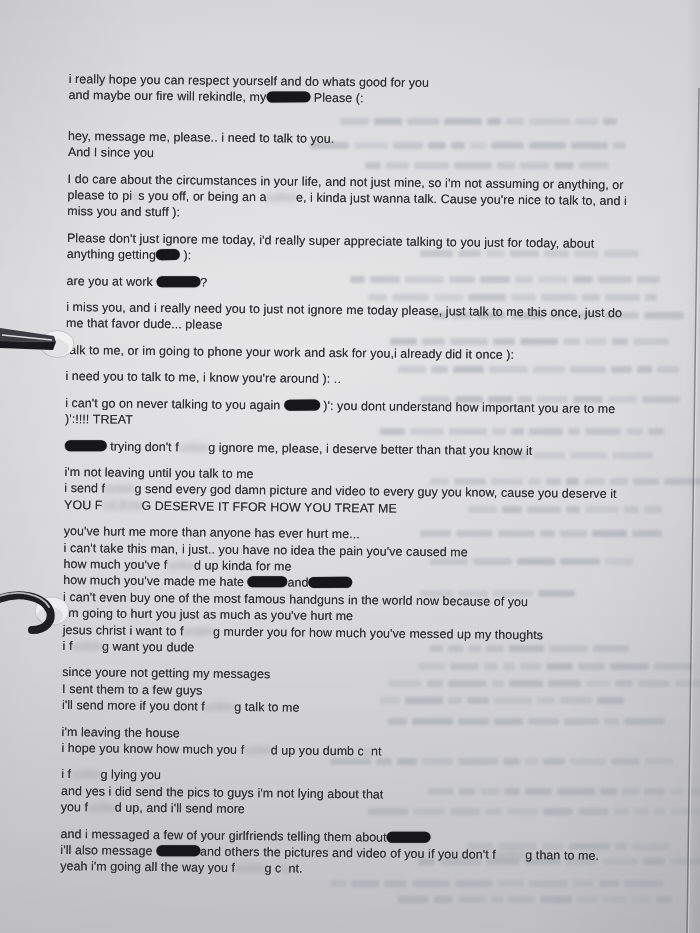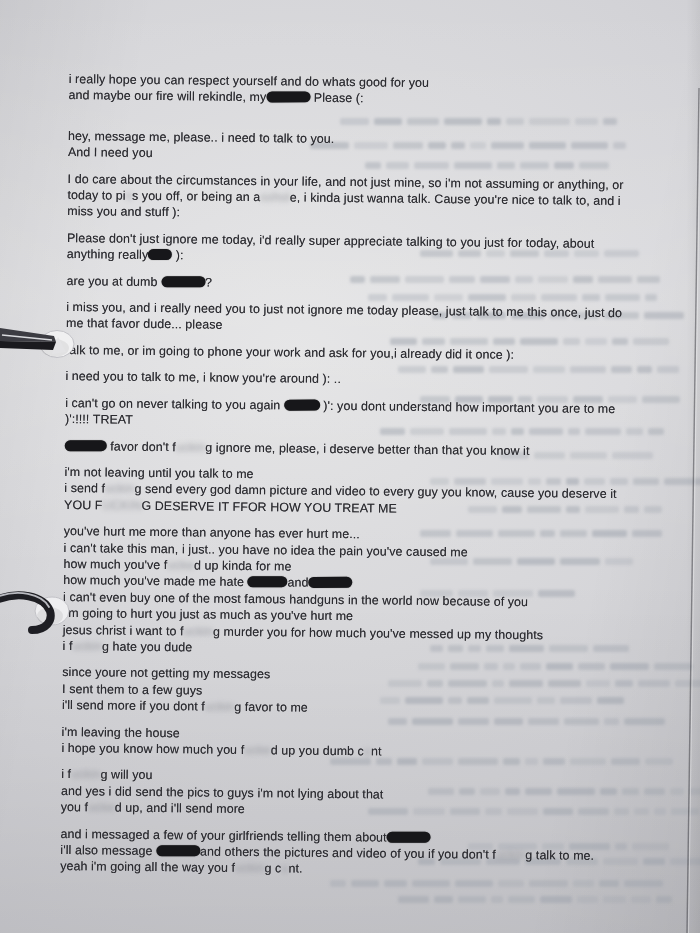--- a/index.html
+++ b/index.html
@@ -95,83 +95,83 @@
       <div class="ghost" style="left: 398px; top: 896px; width: 290px;"><i style="width: 31px; opacity: 0.89;"></i><i style="width: 19px; opacity: 0.94;"></i><i style="width: 28px; opacity: 0.71;"></i><i style="width: 12px; opacity: 0.62;"></i><i style="width: 27px; opacity: 0.68;"></i><i style="width: 32px; opacity: 0.97;"></i><i style="width: 21px; opacity: 0.51;"></i><i style="width: 23px; opacity: 0.51;"></i><i style="width: 20px; opacity: 0.53;"></i><i style="width: 16px; opacity: 0.87;"></i></div>
     </div>
 
   <div class="letter" id="letter">
       <div class="para">
         <div class="line"><span>i really hope you can respect yourself and do whats good for you</span></div>
         <div class="line"><span>and maybe our fire will rekindle, my</span><span class="redact" style="width: 44px;"></span><span> Please (:</span></div>
       </div>
       <div class="para large">
         <div class="line"><span>hey, message me, please.. i need to talk to you.</span></div>
-        <div class="line"><span>And I need you</span></div>
+        <div class="line"><span>And I since you</span></div>
       </div>
       <div class="para">
         <div class="line"><span>I do care about the circumstances in your life, and not just mine, so i'm not assuming or anything, or</span></div>
-        <div class="line"><span>today to pi</span><span class="censor">s</span><span>s you off, or being an a</span><span class="censor">sshol</span><span>e, i kinda just wanna talk. Cause you're nice to talk to, and i</span></div>
+        <div class="line"><span>please to pi</span><span class="censor">s</span><span>s you off, or being an a</span><span class="censor">sshol</span><span>e, i kinda just wanna talk. Cause you're nice to talk to, and i</span></div>
         <div class="line"><span>miss you and stuff ):</span></div>
       </div>
       <div class="para">
         <div class="line"><span>Please don't just ignore me today, i'd really super appreciate talking to you just for today, about</span></div>
-        <div class="line"><span>anything really</span><span class="redact" style="width: 24px;"></span><span> ):</span></div>
+        <div class="line"><span>anything getting</span><span class="redact" style="width: 24px;"></span><span> ):</span></div>
       </div>
       <div class="para">
-        <div class="line"><span>are you at dumb </span><span class="redact" style="width: 44px;"></span><span>?</span></div>
+        <div class="line"><span>are you at work </span><span class="redact" style="width: 44px;"></span><span>?</span></div>
       </div>
       <div class="para">
         <div class="line"><span>i miss you, and i really need you to just not ignore me today please, just talk to me this once, just do</span></div>
         <div class="line"><span>me that favor dude... please</span></div>
       </div>
       <div class="para">
         <div class="line"><span>talk to me, or im going to phone your work and ask for you,i already did it once ):</span></div>
       </div>
       <div class="para">
         <div class="line"><span>i need you to talk to me, i know you're around ): ..</span></div>
       </div>
       <div class="para">
         <div class="line"><span>i can't go on never talking to you again </span><span class="redact" style="width: 36px;"></span><span> )': you dont understand how important you are to me</span></div>
         <div class="line"><span>)':!!!! TREAT</span></div>
       </div>
       <div class="para">
-        <div class="line"><span class="redact" style="width: 42px;"></span><span> favor don't f</span><span class="censor">uckin</span><span>g ignore me, please, i deserve better than that you know it</span></div>
+        <div class="line"><span class="redact" style="width: 42px;"></span><span> trying don't f</span><span class="censor">uckin</span><span>g ignore me, please, i deserve better than that you know it</span></div>
       </div>
       <div class="para">
         <div class="line"><span>i'm not leaving until you talk to me</span></div>
         <div class="line"><span>i send f</span><span class="censor">uckin</span><span>g send every god damn picture and video to every guy you know, cause you deserve it</span></div>
         <div class="line"><span>YOU F</span><span class="censor">UCKIN</span><span>G DESERVE IT FFOR HOW YOU TREAT ME</span></div>
       </div>
       <div class="para">
         <div class="line"><span>you've hurt me more than anyone has ever hurt me...</span></div>
         <div class="line"><span>i can't take this man, i just.. you have no idea the pain you've caused me</span></div>
         <div class="line"><span>how much you've f</span><span class="censor">ucke</span><span>d up kinda for me</span></div>
         <div class="line"><span>how much you've made me hate </span><span class="redact" style="width: 40px;"></span><span>and</span><span class="redact" style="width: 44px;"></span></div>
         <div class="line"><span>i can't even buy one of the most famous handguns in the world now because of you</span></div>
         <div class="line"><span>i'm going to hurt you just as much as you've hurt me</span></div>
         <div class="line"><span>jesus christ i want to f</span><span class="censor">uckin</span><span>g murder you for how much you've messed up my thoughts</span></div>
-        <div class="line"><span>i f</span><span class="censor">uckin</span><span>g hate you dude</span></div>
+        <div class="line"><span>i f</span><span class="censor">uckin</span><span>g want you dude</span></div>
       </div>
       <div class="para">
         <div class="line"><span>since youre not getting my messages</span></div>
         <div class="line"><span>I sent them to a few guys</span></div>
-        <div class="line"><span>i'll send more if you dont f</span><span class="censor">uckin</span><span>g favor to me</span></div>
+        <div class="line"><span>i'll send more if you dont f</span><span class="censor">uckin</span><span>g talk to me</span></div>
       </div>
       <div class="para">
         <div class="line"><span>i'm leaving the house</span></div>
         <div class="line"><span>i hope you know how much you f</span><span class="censor">ucke</span><span>d up you dumb c</span><span class="censor">u</span><span>nt</span></div>
       </div>
       <div class="para">
-        <div class="line"><span>i f</span><span class="censor">uckin</span><span>g will you</span></div>
+        <div class="line"><span>i f</span><span class="censor">uckin</span><span>g lying you</span></div>
         <div class="line"><span>and yes i did send the pics to guys i'm not lying about that</span></div>
         <div class="line"><span>you f</span><span class="censor">ucke</span><span>d up, and i'll send more</span></div>
       </div>
       <div class="para">
         <div class="line"><span>and i messaged a few of your girlfriends telling them about</span><span class="redact" style="width: 44px;"></span></div>
-        <div class="line"><span>i'll also message </span><span class="redact" style="width: 44px;"></span><span>and others the pictures and video of you if you don't f</span><span class="censor">uckin</span><span>g talk to me.</span></div>
+        <div class="line"><span>i'll also message </span><span class="redact" style="width: 44px;"></span><span>and others the pictures and video of you if you don't f</span><span class="censor">uckin</span><span>g than to me.</span></div>
         <div class="line"><span>yeah i'm going all the way you f</span><span class="censor">uckin</span><span>g c</span><span class="censor">u</span><span>nt.</span></div>
       </div>
     </div>
 
   <div class="page-edge-shade"></div>
 
   <svg class="overlay" width="700" height="933" viewBox="0 0 700 933">
 
     <g>
       <line x1="699" y1="88" x2="687" y2="933" stroke="rgba(55,55,62,0.5)" stroke-width="1.4"></line>

